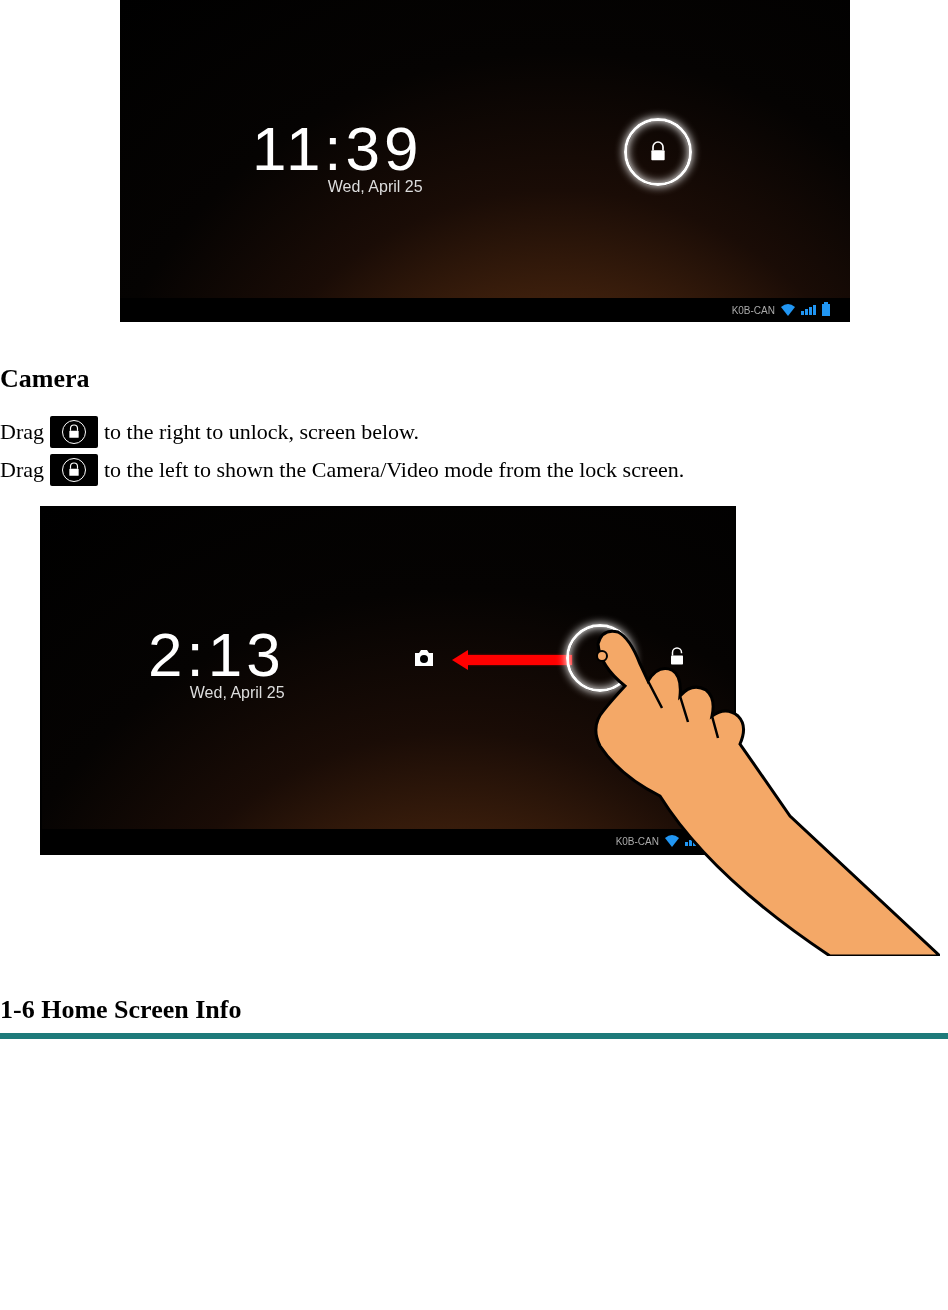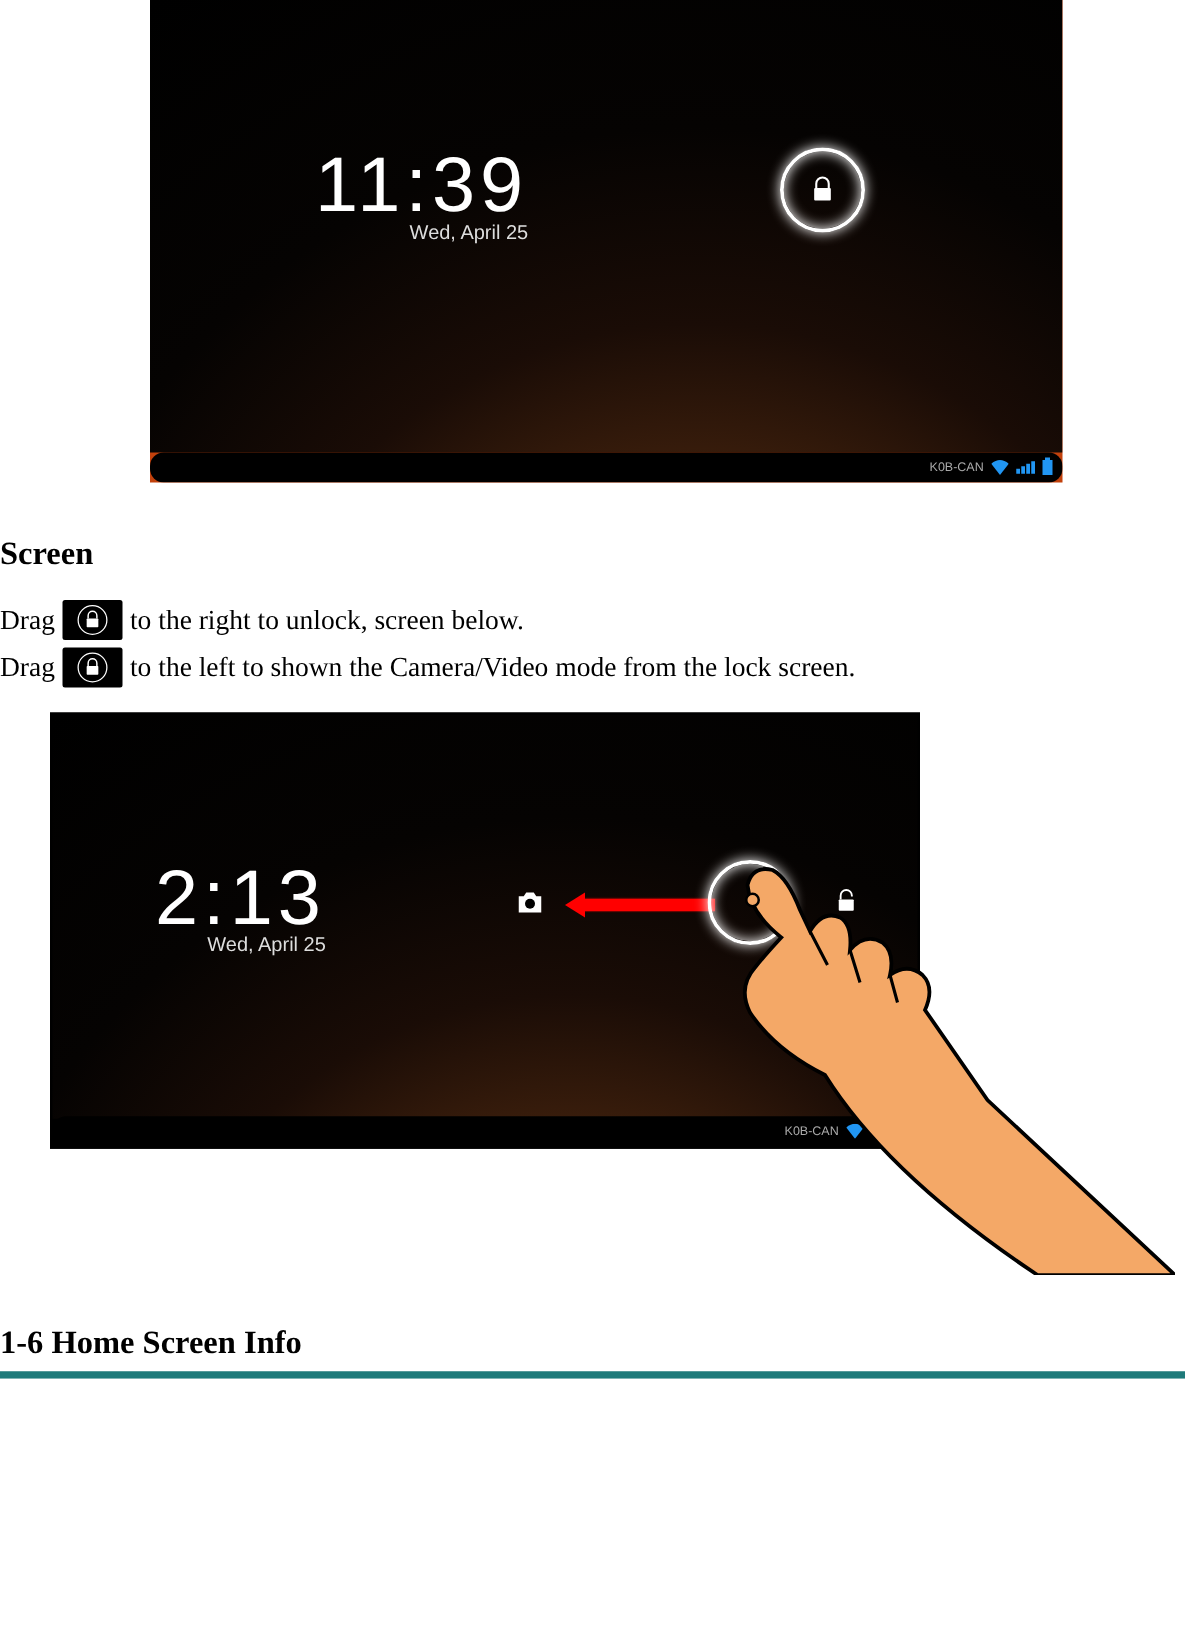--- a/index.html
+++ b/index.html
@@ -1,53 +1,53 @@
 <!DOCTYPE html>
 <html><head>
 <meta charset="utf-8">
 <style>
   body { margin:0; background:#fff; font-family:"Times New Roman", serif; color:#000; width:948px; }
   .page { padding:0; }
   .screenshot-wrap { margin-left:120px; margin-top:0; }
-  .tablet-frame { width:730px; height:386px; background:#c2410c; position:relative; overflow:hidden; }
+  .tablet-frame { width:730px; height:322px; background:#a21caf; position:relative; overflow:hidden; }
   
   .planet-bg { position:absolute; left:0; top:0; right:0; bottom:24px;
     background:
       radial-gradient(circle at 60% 180%, #8a4a1f 0%, #6b3716 18%, #3b1e0c 35%, #1a0c06 50%, #050302 70%, #000 100%);
   }
   .lockscreen-clock { position:absolute; left:132px; top:118px; color:#fff; font-family:Arial, sans-serif; }
   .clock-time { font-size:62px; letter-spacing:4px; font-weight:100; line-height:1; }
   .clock-date { font-size:16px; color:#ddd; text-align:right; margin-top:-2px; font-weight:400; }
 
   .lock-ring { position:absolute; width:62px; height:62px; border:3px solid #fff; border-radius:50%;
     box-shadow:0 0 10px #fff inset, 0 0 10px #fff; display:flex; align-items:center; justify-content:center; }
   .lock-ring.top-pos { left:504px; top:118px; }
   .lock-ring.mid-pos { left:470px; top:118px; }
 
   .status-bar-bottom { position:absolute; left:0; right:0; bottom:0; height:24px; background:#000;
-    display:flex; align-items:center; justify-content:flex-end; padding-right:8px; gap:6px;
-    font-family:Arial,sans-serif; font-size:10px; color:#aaa;border-radius:11px; }
+    display:flex; align-items:center; justify-content:flex-end; padding-right:20px; gap:6px;
+    font-family:Arial,sans-serif; font-size:10px; color:#aaa; }
   .sig-bars { display:flex; align-items:flex-end; gap:1px; }
   .sig-bars span { width:3px; background:#2196f3; }
   .b1{height:4px}.b2{height:6px}.b3{height:8px}.b4{height:10px}
   .battery-ic { width:8px; height:12px; background:#2196f3; position:relative; }
   .battery-ic::before { content:""; position:absolute; top:-2px; left:2px; width:4px; height:2px; background:#2196f3; }
 
   .lock-svg { width:20px; height:24px; }
   .lock-svg-sm { width:14px; height:18px; }
 
   h3.section-head { font-family:"Times New Roman",serif; font-size:26px; font-weight:bold; margin:42px 0 20px 0; }
   .body-para { font-family:"Times New Roman",serif; font-size:22px; line-height:36px; margin:0 0 2px 0; display:flex; align-items:center; flex-wrap:wrap; gap:4px; }
   .inline-icon-box { width:48px; height:32px; background:#000; display:inline-flex; align-items:center; justify-content:center; border-radius:2px; margin:0 2px; }
   .inline-icon-box .ring { width:22px; height:22px; border:1.5px solid #fff; border-radius:50%; display:flex; align-items:center; justify-content:center; }
 
   .second-shot-wrap { position:relative; width:900px; height:445px; margin-left:40px; margin-top:18px; }
   .tablet-frame2 { width:692px; height:345px; background:#000; position:relative; border:2px solid #000; top:0; left:0; }
   .tablet-frame2 .planet-bg { bottom:22px; }
-  .lockscreen-clock2 { position:absolute; left:82px; top:116px; color:#fff; font-family:Arial,sans-serif; }
+  .lockscreen-clock2 { position:absolute; left:106px; top:116px; color:#fff; font-family:Arial,sans-serif; }
   .camera-ic { position:absolute; left:370px; top:140px; width:24px; height:20px; color:#fff; }
   .unlock-ic { position:absolute; left:626px; top:138px; }
   .red-arrow { position:absolute; left:410px; top:142px; width:120px; height:20px; }
   .red-arrow .shaft { position:absolute; left:14px; top:5px; right:0; height:10px; background:linear-gradient(#f00,#f00); box-shadow:0 0 2px rgba(255,0,0,0.6);}
   .red-arrow .head { position:absolute; left:0; top:0; width:0; height:0; border-top:10px solid transparent; border-bottom:10px solid transparent; border-right:16px solid #f00; }
 
   
   .hand-wrap { position:absolute; left:490px; top:120px; width:410px; height:330px; pointer-events:none; }
 
   h2.subsection { font-family:"Times New Roman",serif; font-size:26px; font-weight:bold; margin:44px 0 0 0; }
@@ -88,21 +88,21 @@
             <span class="b1"></span>
             <span class="b2"></span>
             <span class="b3"></span>
             <span class="b4"></span>
           </span>
         <span class="battery-ic"></span>
       </div>
     </div>
   </div>
 
-  <h3 class="section-head">Screen</h3>
+  <h3 class="section-head">Camera</h3>
 
   <p class="body-para">
     <span>Drag</span>
     <span class="inline-icon-box">
       <span class="ring">
           <svg class="lock-svg-sm" viewBox="0 0 24 28">
             <path d="M6 12 V8 a6 6 0 0 1 12 0 V12" fill="none" stroke="#fff" stroke-width="2"></path>
             <rect x="4" y="12" width="16" height="12" rx="1" fill="#fff"></rect>
           </svg>
         </span>

